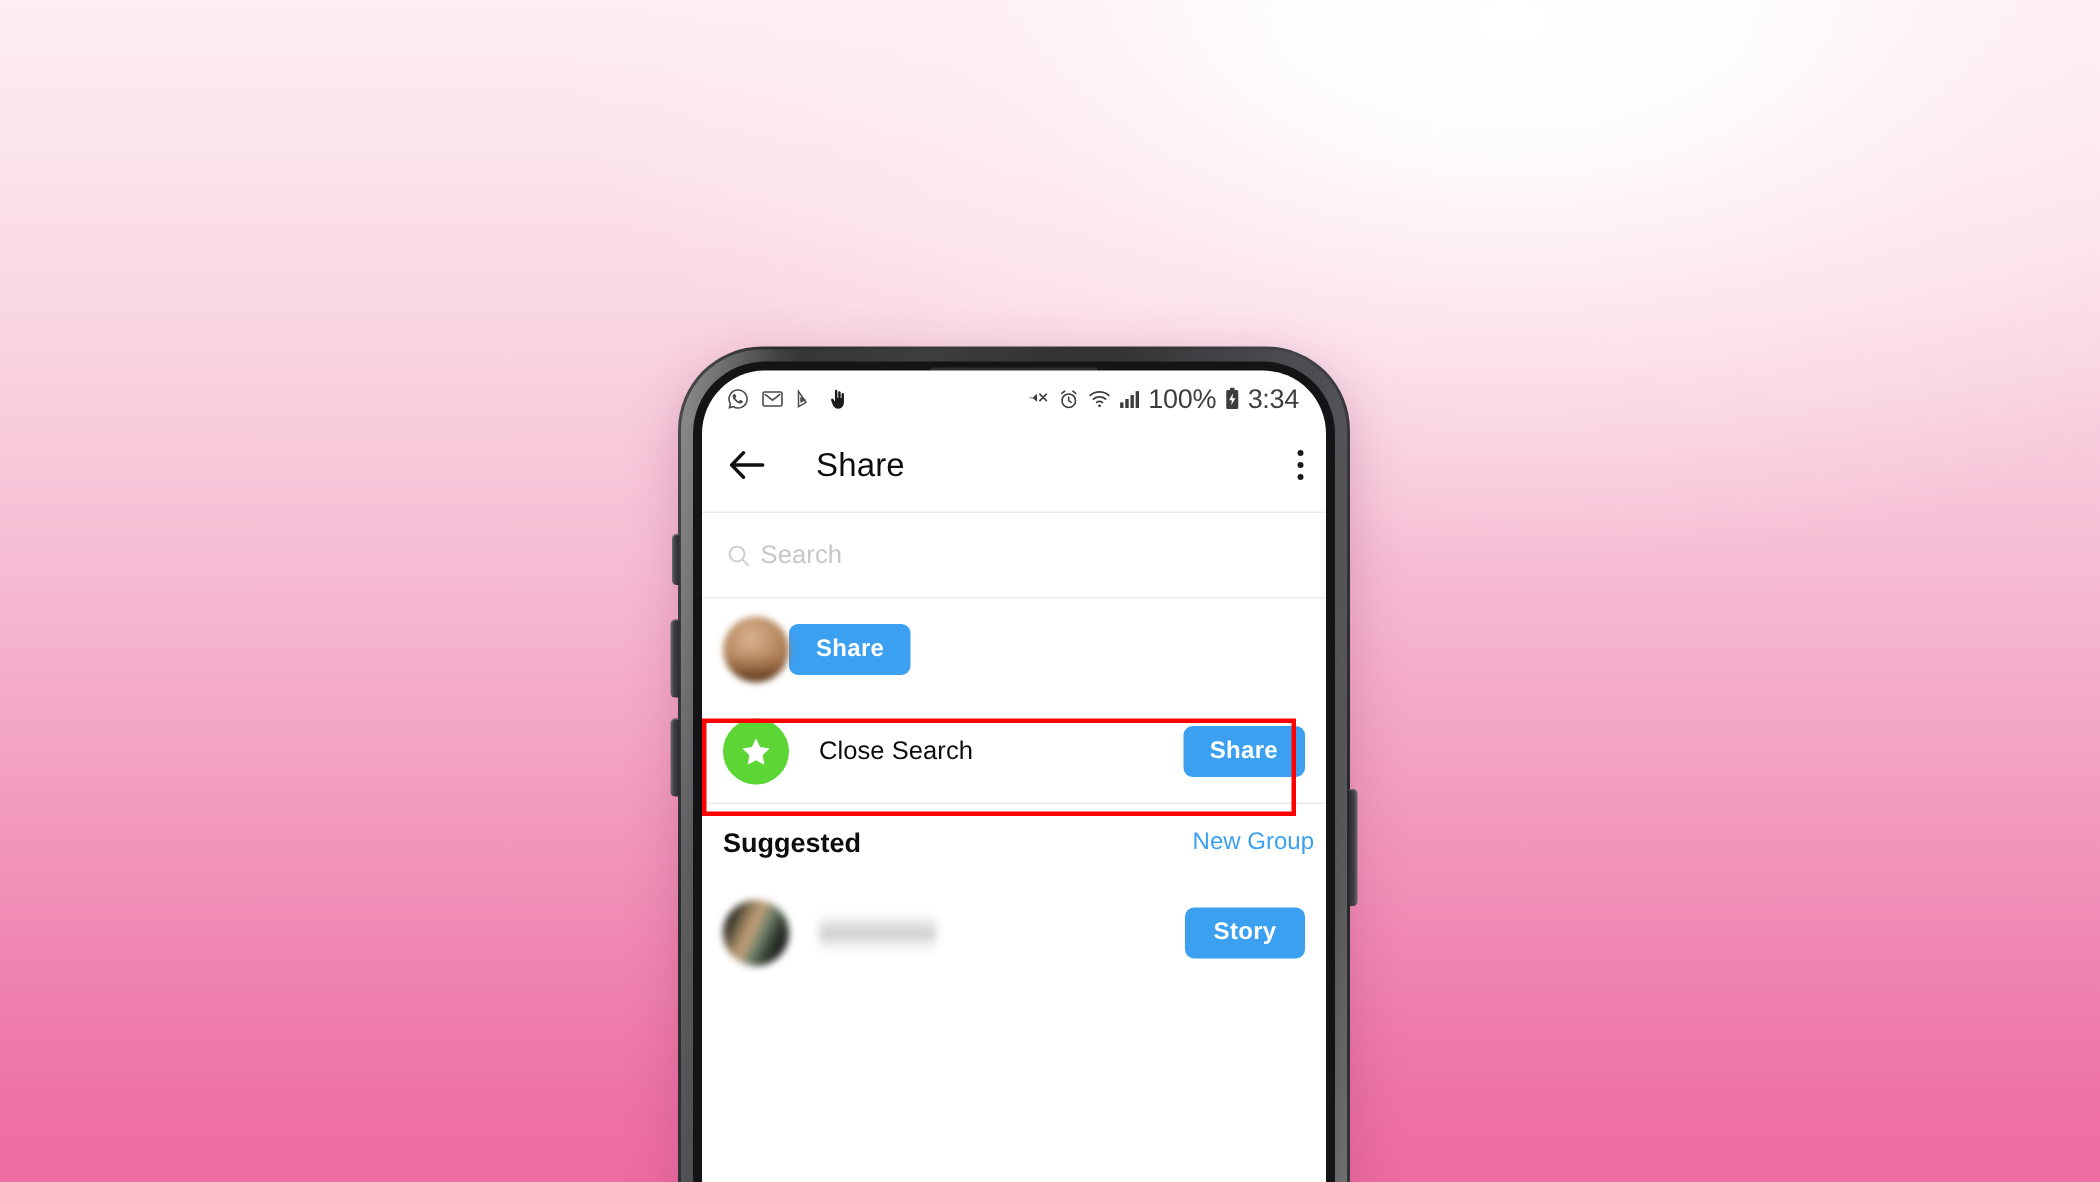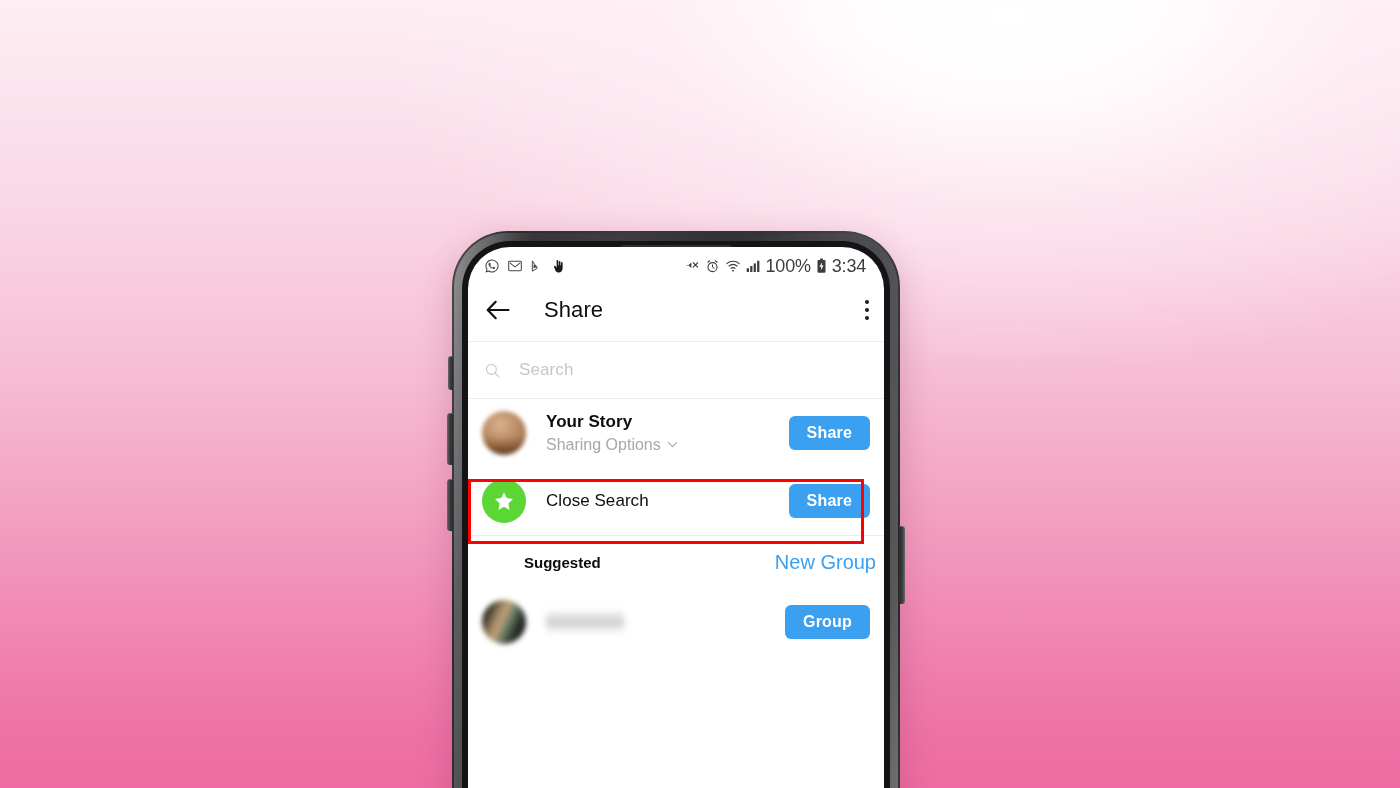--- a/index.html
+++ b/index.html
@@ -129,21 +129,21 @@
   #overflow-menu i { display: block; width: 4px; height: 4px; border-radius: 50%; background: #1b1b1b; }
 
   .divider { height: 1px; background: #ececec; }
 
   
   #search-row {
     height: 56px;
     display: flex;
     align-items: center;
     padding: 0 16px;
-    gap: 18px;
+    gap: 6px;
     cursor: text;
   }
   #search-placeholder {
     font-size: 17px;
     color: #c7c7c7;
     letter-spacing: 0.1px;
   }
 
   
   .share-row {
@@ -223,22 +223,22 @@
   }
 
   
   #suggested-header {
     height: 52px;
     display: flex;
     align-items: center;
     justify-content: space-between;
     padding: 0 8px 0 14px;
   }
-  #suggested-label { font-size: 15px; font-weight: bold; color: #0d0d0d; margin-left: 42px; }
-  #new-group-link { font-size: 20px; color: #3ba0f0; cursor: pointer; white-space: nowrap; }
+  #suggested-label { font-size: 18px; font-weight: bold; color: #0d0d0d; }
+  #new-group-link { font-size: 16px; color: #3ba0f0; cursor: pointer; white-space: nowrap; }
 
   
   #annotation-box {
     position: absolute;
     left: 468px; top: 479px;
     width: 396px; height: 65px;
     border: 3px solid #ff0000;
     pointer-events: none;
     z-index: 40;
   }
@@ -326,29 +326,20 @@
         <svg width="17" height="17" viewBox="0 0 24 24">
           <circle cx="10.4" cy="10.4" r="7" fill="none" stroke="#cccccc" stroke-width="1.8"></circle>
           <path d="M15.6 15.6L21 21" stroke="#cccccc" stroke-width="1.8" stroke-linecap="round"></path>
         </svg>
         <span id="search-placeholder">Search</span>
       </div>
       <div class="divider"></div>
 
       <div class="share-row">
         <div class="avatar avatar-blur-1"></div>
-        <div class="row-texts">
-          <div class="row-title">Your Story</div>
-          <div class="row-sub">
-            <span>Sharing Options</span>
-            <svg width="13" height="13" viewBox="0 0 24 24">
-              <path d="M4.5 8.5L12 16l7.5-7.5" fill="none" stroke="#a8a8a8" stroke-width="2" stroke-linecap="round" stroke-linejoin="round"></path>
-            </svg>
-          </div>
-        </div>
         <button class="pill-btn">Share</button>
       </div>
 
       <div class="share-row">
         <div id="close-friends-badge">
           <svg width="24" height="24" viewBox="0 0 24 24">
             <path d="M12 3.2l2.75 5.86 6.25.88-4.55 4.58 1.1 6.38L12 17.85l-5.55 3.05 1.1-6.38L3 9.94l6.25-.88L12 3.2z" fill="#ffffff"></path>
           </svg>
         </div>
         <div class="row-texts">
@@ -361,21 +352,21 @@
       <div id="suggested-header">
         <span id="suggested-label">Suggested</span>
         <span id="new-group-link">New Group</span>
       </div>
 
       <div class="share-row">
         <div class="avatar avatar-blur-2"></div>
         <div class="row-texts">
           <div class="redacted-name"></div>
         </div>
-        <button class="pill-btn">Group</button>
+        <button class="pill-btn">Story</button>
       </div>
 
     </div>
   </div>
 
   <div id="annotation-box"></div>
 
 </div>
 
 </body></html>

